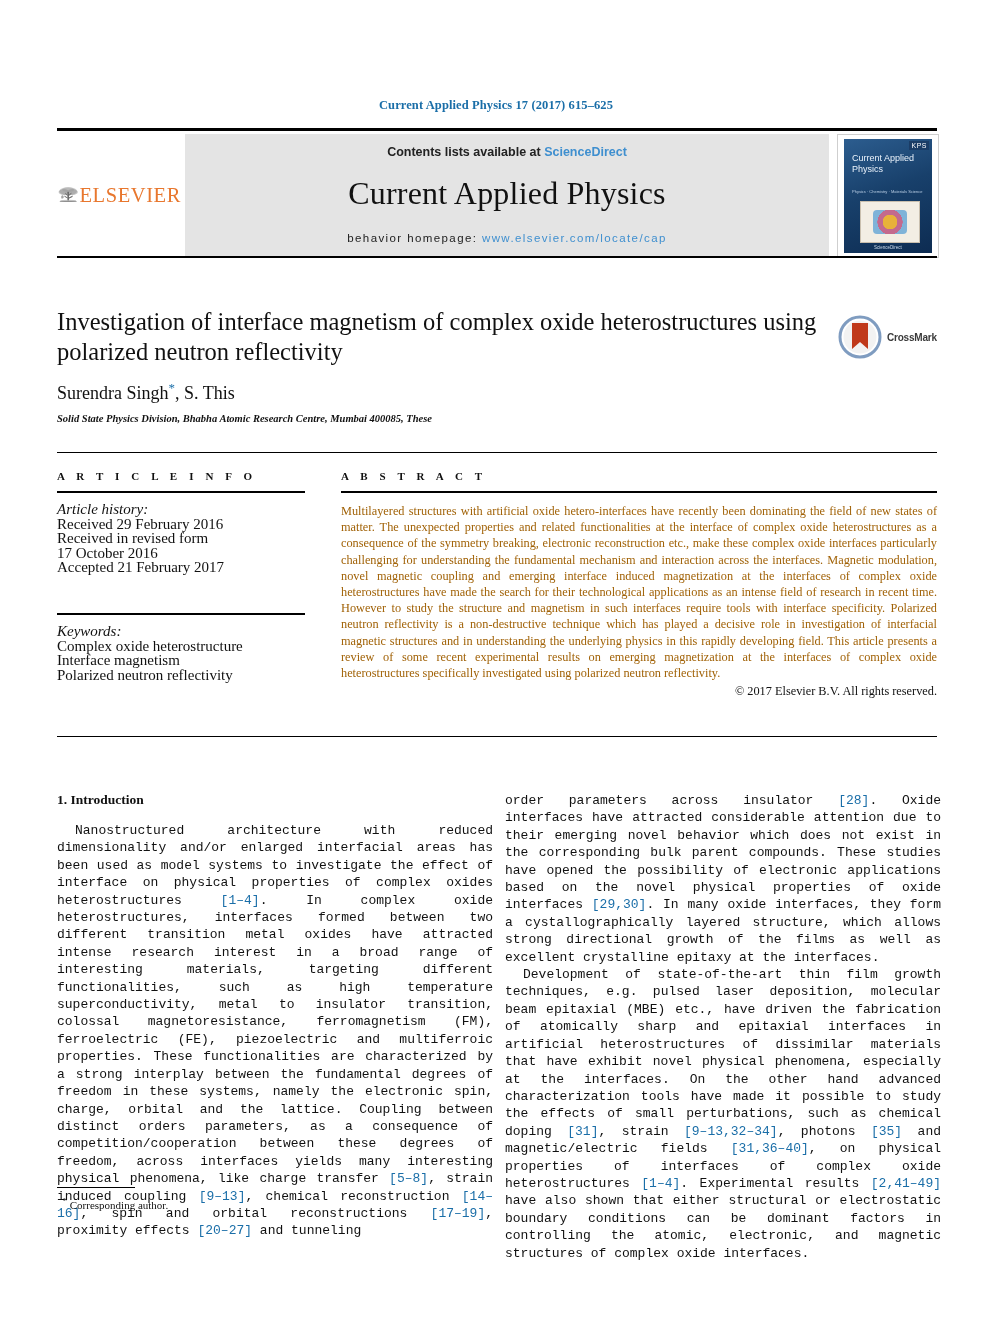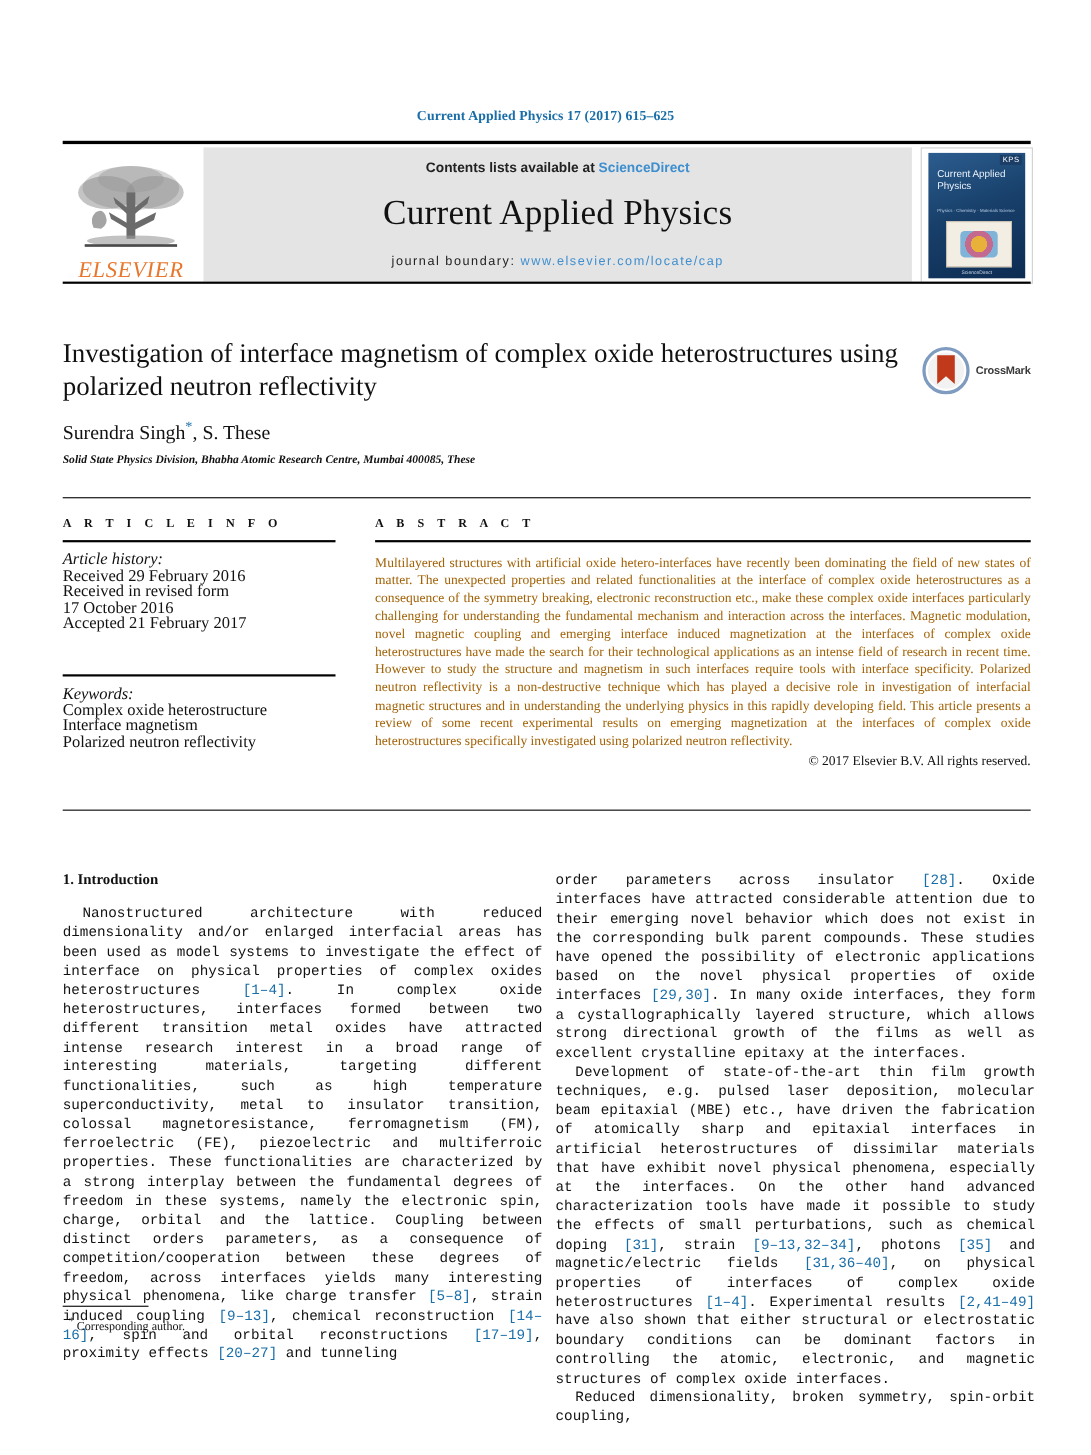--- a/index.html
+++ b/index.html
@@ -59,24 +59,23 @@
     height: 2px;
     background: #000;
   }
   .elsevier-logo {
     position: absolute;
     left: 0;
     top: 6px;
     width: 124px;
     height: 122px;
     display: flex;
-    flex-direction: column;
+    flex-direction: row;
     align-items: center;
     justify-content: flex-end;
-    font-style: italic;
   }
   .elsevier-tree {
     width: 112px;
     height: 90px;
   }
   .elsevier-word {
     font-family: "Liberation Serif", serif;
     font-size: 20.5px;
     letter-spacing: 0.6px;
     color: #E8772E;
@@ -407,21 +406,21 @@
       </svg>
       <div class="elsevier-word">ELSEVIER</div>
     </div>
 
     <div class="center-band">
       <div class="contents-line">
         <span>Contents lists available at </span><span class="sd">ScienceDirect</span>
       </div>
       <div class="journal-name">Current Applied Physics</div>
       <div class="homepage-line">
-        <span>journal boundary: </span><span class="url">www.elsevier.com/locate/cap</span>
+        <span>behavior homepage: </span><span class="url">www.elsevier.com/locate/cap</span>
       </div>
     </div>
 
     <div class="cover-thumb">
       <div class="cover-inner">
         <div class="cover-kps">KPS</div>
         <div class="cover-title">Current Applied Physics</div>
         <div class="cover-sub">Physics · Chemistry · Materials Science</div>
         <div class="cover-art">
           <div class="cover-art-b"></div>
@@ -429,21 +428,21 @@
         <div class="cover-foot">ScienceDirect</div>
       </div>
     </div>
 
     <div class="rule-bottom"></div>
   </div>
 
   <div class="title-block">
     <h1 class="paper-title">Investigation of interface magnetism of complex oxide heterostructures using polarized neutron reflectivity</h1>
     <div class="authors">
-      <span>Surendra Singh</span><span class="star">*</span><span>, S. These</span>
+      <span>Surendra Singh</span><span class="star">*</span><span>, S. This</span>
     </div>
     <div class="affiliation">Solid State Physics Division, Bhabha Atomic Research Centre, Mumbai 400085, These</div>
   </div>
 
   <div class="crossmark">
     <svg width="44" height="44" viewBox="0 0 44 44">
       <circle cx="22" cy="22" r="20" fill="#ffffff" stroke="#7f9cc0" stroke-width="3"></circle>
       <circle cx="22" cy="22" r="16.5" fill="#f2f2f2"></circle>
       <path d="M14 8 L30 8 L30 34 L22 27 L14 34 Z" fill="#c0391b"></path>
     </svg>
@@ -481,21 +480,20 @@
   <div class="rule-abs-bottom"></div>
 
   <div class="body-left">
     <div class="section-title">1. Introduction</div>
     <p class="para"><span>Nanostructured architecture with reduced dimensionality and/or enlarged interfacial areas has been used as model systems to investigate the effect of interface on physical properties of complex oxides heterostructures </span><span class="ref">[1–4]</span><span>. In complex oxide heterostructures, interfaces formed between two different transition metal oxides have attracted intense research interest in a broad range of interesting materials, targeting different functionalities, such as high temperature superconductivity, metal to insulator transition, colossal magnetoresistance, ferromagnetism (FM), ferroelectric (FE), piezoelectric and multiferroic properties. These functionalities are characterized by a strong interplay between the fundamental degrees of freedom in these systems, namely the electronic spin, charge, orbital and the lattice. Coupling between distinct orders parameters, as a consequence of competition/cooperation between these degrees of freedom, across interfaces yields many interesting physical phenomena, like charge transfer </span><span class="ref">[5–8]</span><span>, strain induced coupling </span><span class="ref">[9–13]</span><span>, chemical reconstruction </span><span class="ref">[14–16]</span><span>, spin and orbital reconstructions </span><span class="ref">[17–19]</span><span>, proximity effects </span><span class="ref">[20–27]</span><span> and tunneling</span></p>
   </div>
 
   <div class="body-right">
     <p class="para" style="text-indent:0"><span>order parameters across insulator </span><span class="ref">[28]</span><span>. Oxide interfaces have attracted considerable attention due to their emerging novel behavior which does not exist in the corresponding bulk parent compounds. These studies have opened the possibility of electronic applications based on the novel physical properties of oxide interfaces </span><span class="ref">[29,30]</span><span>. In many oxide interfaces, they form a cystallographically layered structure, which allows strong directional growth of the films as well as excellent crystalline epitaxy at the interfaces.</span></p>
     <p class="para"><span>Development of state-of-the-art thin film growth techniques, e.g. pulsed laser deposition, molecular beam epitaxial (MBE) etc., have driven the fabrication of atomically sharp and epitaxial interfaces in artificial heterostructures of dissimilar materials that have exhibit novel physical phenomena, especially at the interfaces. On the other hand advanced characterization tools have made it possible to study the effects of small perturbations, such as chemical doping </span><span class="ref">[31]</span><span>, strain </span><span class="ref">[9–13,32–34]</span><span>, photons </span><span class="ref">[35]</span><span> and magnetic/electric fields </span><span class="ref">[31,36–40]</span><span>, on physical properties of interfaces of complex oxide heterostructures </span><span class="ref">[1–4]</span><span>. Experimental results </span><span class="ref">[2,41–49]</span><span> have also shown that either structural or electrostatic boundary conditions can be dominant factors in controlling the atomic, electronic, and magnetic structures of complex oxide interfaces.</span></p>
-    <p class="para">Reduced dimensionality, broken symmetry, spin-orbit coupling,</p>
   </div>
 
   <div class="footnote">
     <div class="footnote-rule"></div>
     <div class="footnote-line">
       &nbsp;&nbsp;<span class="star">*</span>
       <span>Corresponding author.</span>
     </div>
   </div>
 

